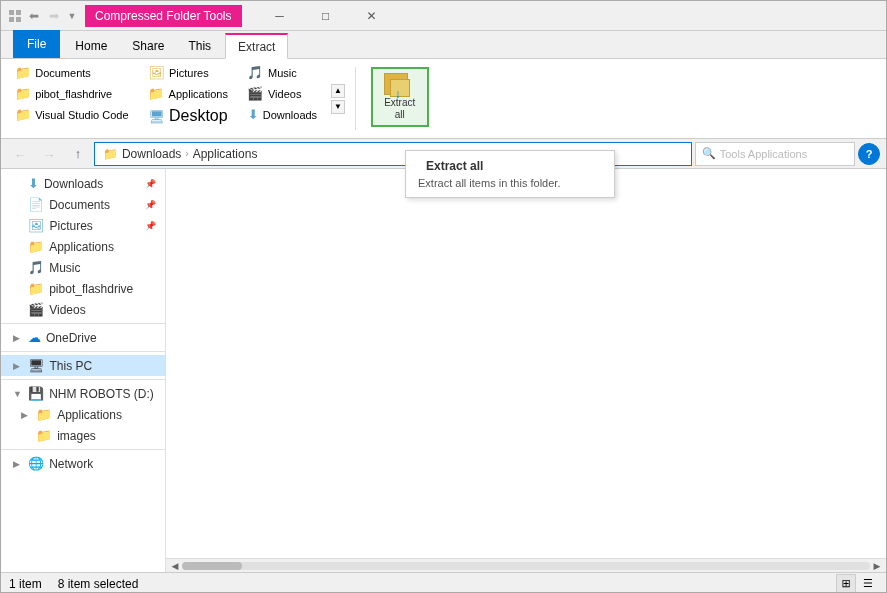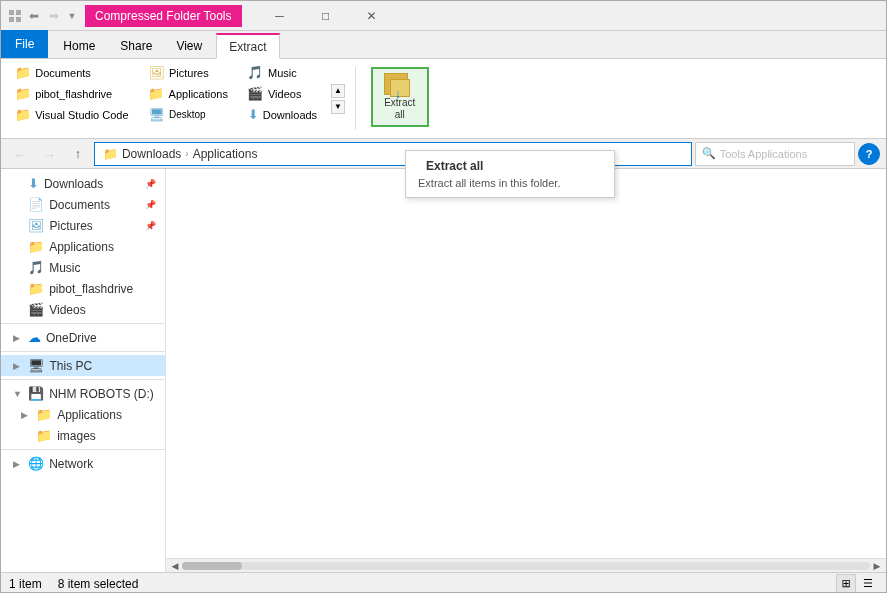--- a/index.html
+++ b/index.html
@@ -53,32 +53,32 @@
     </div>
 
 
     <div style="display:flex;">
       <div class="win-btn" style="font-size:12px;">─</div>
       <div class="win-btn" style="font-size:12px;">□</div>
       <div class="win-btn win-btn-close" style="font-size:12px;">✕</div>
     </div>
   </div>
 
-  <div style="display:flex; align-items:flex-end; height:28px; background:#f0f0f0; border-bottom:1px solid #ccc; padding-left:0;">
+  <div style="display:flex; align-items:flex-end; height:28px; background:#f0f0f0; border-bottom:1px solid #ccc; padding-left:12px;">
     <div style="background:#0078d7; color:#fff; padding:0 14px; height:28px; display:flex; align-items:center; font-size:12px; cursor:pointer;">
       <span>File</span>
     </div>
     <div style="padding:0 12px; height:24px; display:flex; align-items:center; font-size:12px; cursor:pointer; border:1px solid transparent; margin-left:2px;">
       <span>Home</span>
     </div>
     <div style="padding:0 12px; height:24px; display:flex; align-items:center; font-size:12px; cursor:pointer;">
       <span>Share</span>
     </div>
     <div style="padding:0 12px; height:24px; display:flex; align-items:center; font-size:12px; cursor:pointer;">
-      <span>View</span>
+      <span>This</span>
     </div>
 
     <div style="padding:0 12px; height:26px; display:flex; align-items:center; font-size:12px; cursor:pointer; background:#fff; border:1px solid #ccc; border-bottom:1px solid #fff; color:#333; margin-left:2px; margin-bottom:-1px; border-top:2px solid #e91e8c;">
       <span>Extract</span>
     </div>
   </div>
 
   <div style="background:#fff; border-bottom:1px solid #ccc; height:80px; display:flex; align-items:stretch; padding:4px 8px;">
 
     <div style="display:flex; flex-direction:column; flex-wrap:wrap; height:68px; gap:2px; width:320px;">
@@ -97,21 +97,21 @@
       <div style="display:flex; align-items:center; gap:4px; padding:2px 6px; cursor:pointer;">
         <span style="color:#dcb44a; font-size:13px;">🖼</span>
         <span style="font-size:11px;">Pictures</span>
       </div>
       <div style="display:flex; align-items:center; gap:4px; padding:2px 6px; cursor:pointer;">
         <span style="color:#5ba4cf; font-size:13px;">📁</span>
         <span style="font-size:11px;">Applications</span>
       </div>
       <div style="display:flex; align-items:center; gap:4px; padding:2px 6px; cursor:pointer;">
         <span style="color:#5ba4cf; font-size:13px;">🖥</span>
-        <span style="font-size:10px;">Desktop</span>
+        <span style="font-size:16px;">Desktop</span>
       </div>
       <div style="display:flex; align-items:center; gap:4px; padding:2px 6px; cursor:pointer;">
         <span style="color:#5ba4cf; font-size:13px;">🎵</span>
         <span style="font-size:11px;">Music</span>
       </div>
       <div style="display:flex; align-items:center; gap:4px; padding:2px 6px; cursor:pointer;">
         <span style="color:#5ba4cf; font-size:13px;">🎬</span>
         <span style="font-size:11px;">Videos</span>
       </div>
       <div style="display:flex; align-items:center; gap:4px; padding:2px 6px; cursor:pointer;">

